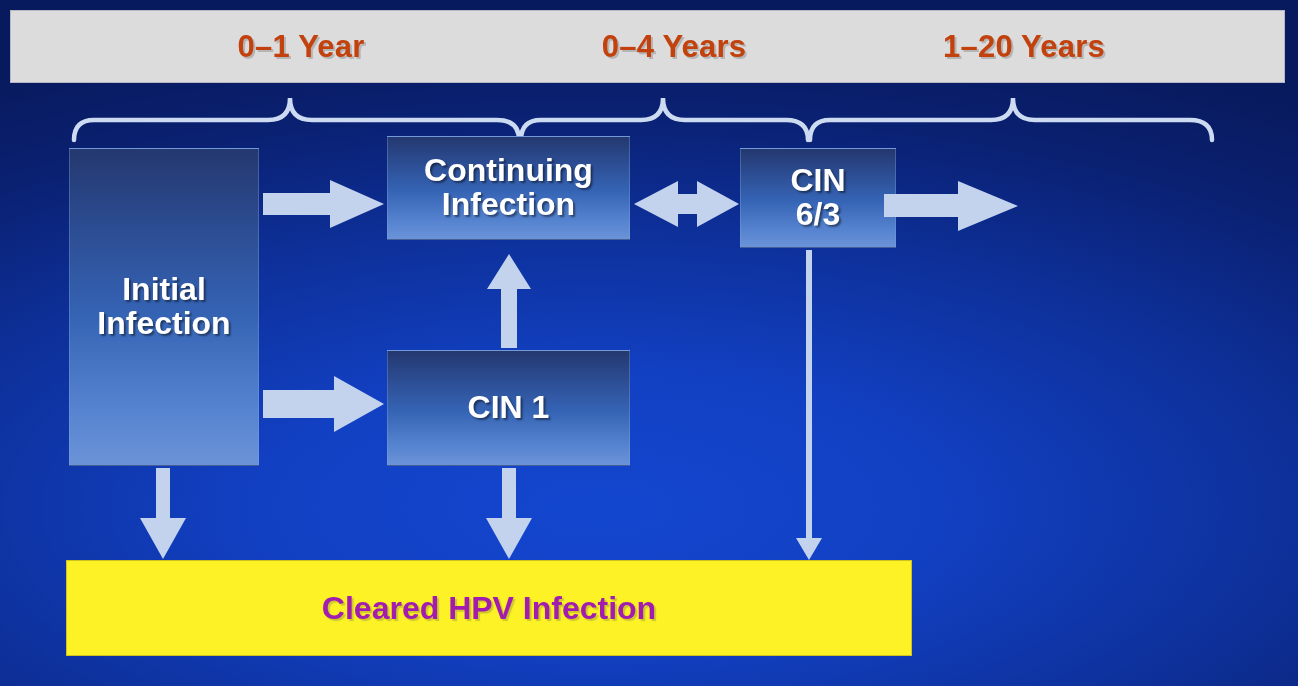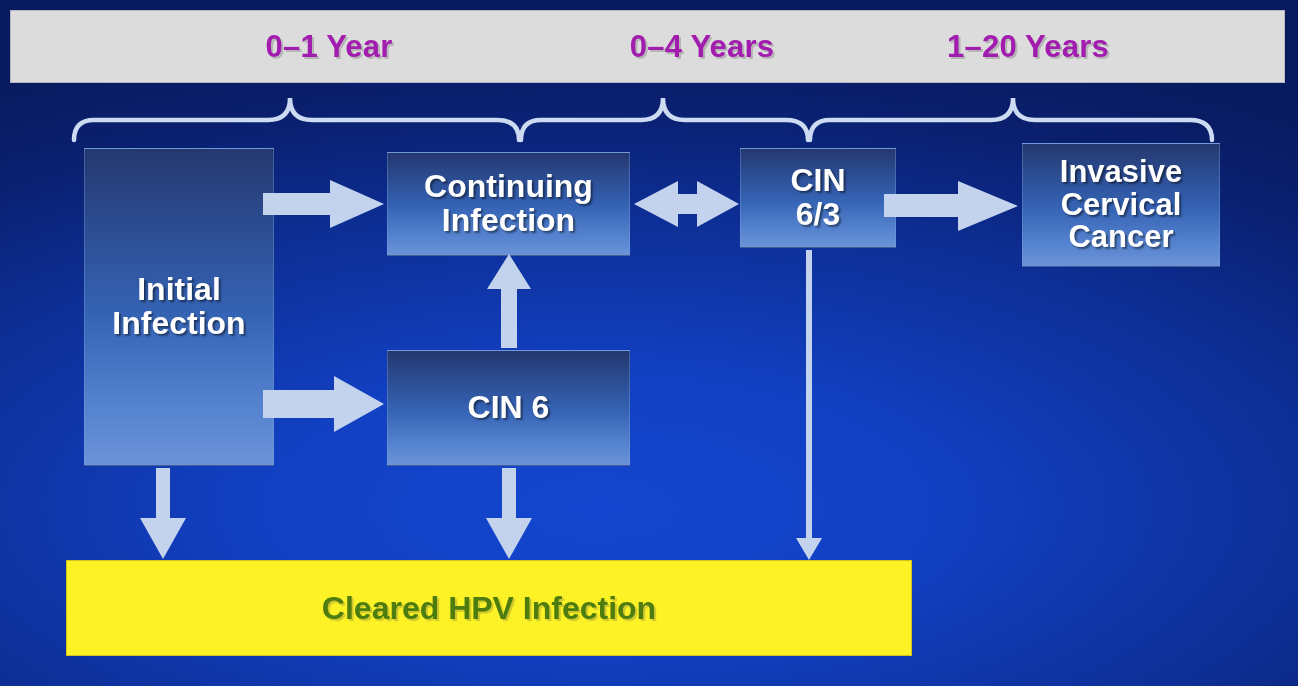--- a/index.html
+++ b/index.html
@@ -15,71 +15,70 @@
 
   
   #headerband{
     position:absolute;left:10px;top:10px;width:1275px;height:73px;
     background:#dcdcdc;
     border:1px solid #b6b6c4;
     box-sizing:border-box;
   }
   .hdr-label{
     position:absolute;top:50%;transform:translate(-50%,-50%);
-    color:#a21caf;font-weight:bold;font-size:31px;white-space:nowrap;
+    color:#c2410c;font-weight:bold;font-size:31px;white-space:nowrap;
     letter-spacing:.2px;
     text-shadow:2px 2px 0 rgba(150,150,150,.55);
-    margin-left:28px;
   }
 
   
   #braces{position:absolute;left:0;top:82px;width:1298px;height:70px;}
 
   
   .pbox{
     position:absolute;
     box-sizing:border-box;
     background:linear-gradient(to bottom,#24386f 0%,#2b4a8e 22%,#3563b4 52%,#5583cf 82%,#6b93d8 100%);
     color:#ffffff;font-weight:bold;
     display:flex;align-items:center;justify-content:center;
     text-align:center;line-height:1.06;
     text-shadow:2px 2px 2px rgba(0,0,0,.45);
     border:1px solid rgba(130,165,220,.35);
   }
   .pbox span{display:block;}
 
-  #box-initial   {left:84px; top:148px; width:190px;height:318px;font-size:32px;}
-  #box-continuing{left:387px;top:152px;width:243px;height:104px;font-size:32px;}
+  #box-initial   {left:69px; top:148px; width:190px;height:318px;font-size:32px;}
+  #box-continuing{left:387px;top:136px;width:243px;height:104px;font-size:32px;}
   #box-cin1      {left:387px;top:350px;width:243px;height:116px;font-size:32px;}
   #box-cin23     {left:740px;top:148px;width:156px;height:100px;font-size:32px;}
   #box-cancer    {left:1022px;top:143px;width:198px;height:124px;font-size:31px;}
 
   
   #box-cleared{
     position:absolute;left:66px;top:560px;width:846px;height:96px;
     background:#fdf226;
     border:1px solid #cfc41e;
     display:flex;align-items:center;justify-content:center;
-    color:#4d7c0f;font-weight:bold;font-size:32px;
+    color:#a21caf;font-weight:bold;font-size:32px;
     text-shadow:2px 2px 1px rgba(120,120,60,.35);
     box-sizing:border-box;
   }
 
   
   #arrows{position:absolute;left:0;top:0;width:1298px;height:686px;pointer-events:none;}
 </style>
 </head>
 <body>
 
 <div id="stage">
 
   <div id="headerband">
     <div class="hdr-label" style="left:290px">0–1 Year</div>
     <div class="hdr-label" style="left:663px">0–4 Years</div>
-    <div class="hdr-label" style="left:989px">1–20 Years</div>
+    <div class="hdr-label" style="left:1013px">1–20 Years</div>
   </div>
 
   <svg id="braces" viewBox="0 0 1298 70">
     <g fill="none" stroke="#ccdaf2" stroke-width="4.5" stroke-linecap="round">
 
       <path d="M 74,58 Q 74,38 94,38 L 268,38 Q 290,38 290,16 Q 290,38 312,38 L 497,38 Q 519,38 519,58"></path>
 
       <path d="M 521,58 Q 521,38 541,38 L 641,38 Q 663,38 663,16 Q 663,38 685,38 L 786,38 Q 808,38 808,58"></path>
 
       <path d="M 810,58 Q 810,38 830,38 L 991,38 Q 1013,38 1013,16 Q 1013,38 1035,38 L 1190,38 Q 1212,38 1212,58"></path>
@@ -95,38 +94,31 @@
 
   <div class="pbox" id="box-continuing">
     <div>
       <span>Continuing</span>
       <span>Infection</span>
     </div>
   </div>
 
   <div class="pbox" id="box-cin1">
     <div>
-      <span>CIN 6</span>
+      <span>CIN 1</span>
     </div>
   </div>
 
   <div class="pbox" id="box-cin23">
     <div>
       <span>CIN</span>
       <span>6/3</span>
     </div>
   </div>
 
-  <div class="pbox" id="box-cancer">
-    <div>
-      <span>Invasive</span>
-      <span>Cervical</span>
-      <span>Cancer</span>
-    </div>
-  </div>
 
   <div id="box-cleared">
     <span>Cleared HPV Infection</span>
   </div>
 
   <svg id="arrows" viewBox="0 0 1298 686">
     <g fill="#c3d3ee">
 
       <path d="M 263,193 L 330,193 L 330,180 L 384,204 L 330,228 L 330,215 L 263,215 Z"></path>
 

